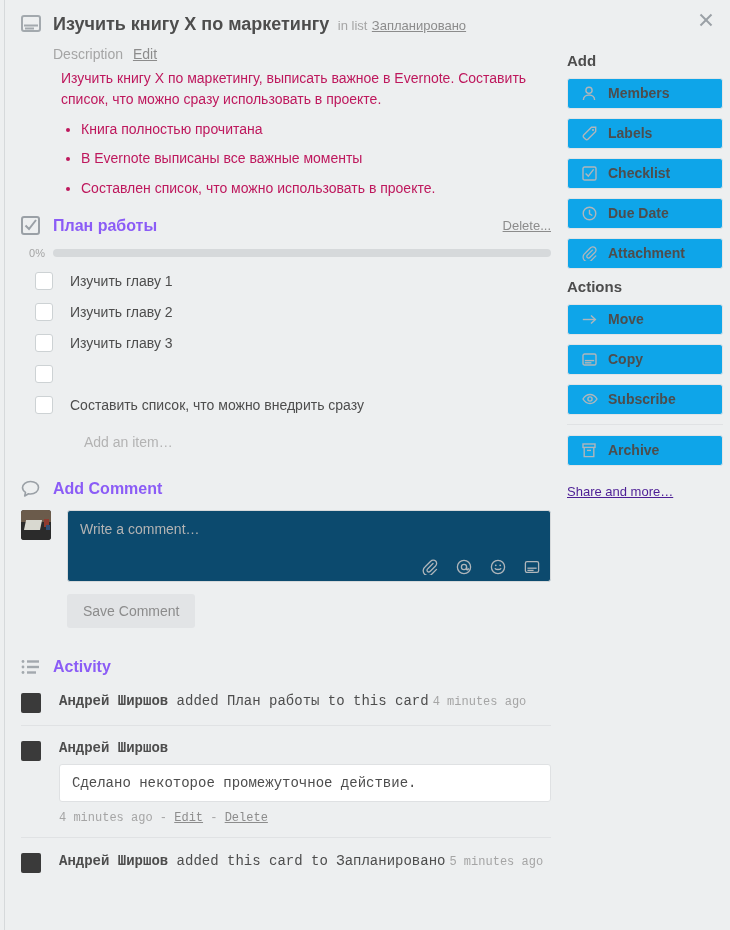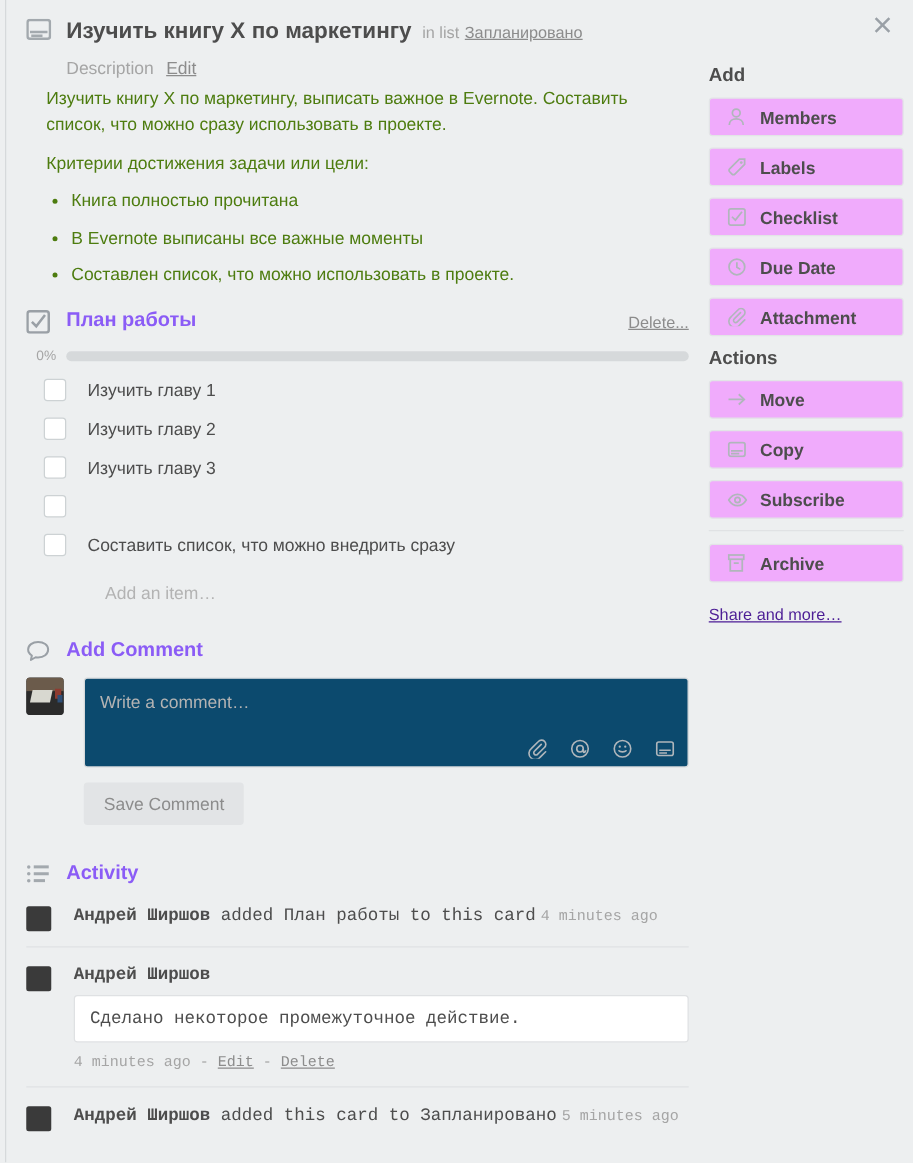--- a/index.html
+++ b/index.html
@@ -36,21 +36,21 @@
   }
 
   
   .cols { display: flex; align-items: flex-start; padding: 0; }
   .main-col { width: 562px; flex: 0 0 562px; padding: 0 16px 0 16px; }
   .side-col { width: 156px; flex: 0 0 156px; padding-top: 10px; }
 
   
   .desc-head { margin: 10px 0 6px 32px; font-size: 14px; color: #a5a5a5; }
   .desc-head .edit { color: #8c8c8c; text-decoration: underline; margin-left: 6px; cursor: pointer; }
-  .desc-body { margin-left: 16px; font-size: 14px; line-height: 1.5; color: #4d7c0f; max-width: 478px; }
+  .desc-body { margin-left: 40px; font-size: 14px; line-height: 1.5; color: #be185d; max-width: 478px; }
   .desc-body p { margin: 0 0 10px 0; }
   .desc-body ul { margin: 0 0 4px 0; padding-left: 20px; }
   .desc-body li { margin-bottom: 10px; line-height: 1.4; }
 
   
   .section-head { display: flex; align-items: center; margin-top: 18px; position: relative; }
   .section-icon { width: 24px; flex: 0 0 24px; margin-right: 8px; display: flex; align-items: center; }
   .section-title { font-size: 16px; font-weight: bold; color: #8b5cf6; }
   .head-action {
     position: absolute; right: 0; bottom: 2px;
@@ -111,21 +111,21 @@
     padding: 9px 12px; font-size: 14px; color: #4d4d4d; line-height: 1.3;
   }
   .act-meta { font-size: 12px; color: #a5a5a5; margin-top: 9px; }
   .act-meta a { color: #8c8c8c; text-decoration: underline; cursor: pointer; }
 
   
   .side-title { font-size: 15px; font-weight: bold; color: #4d4d4d; margin: 6px 0 9px 0; }
   .side-title.actions { }
   .side-btn {
     display: flex; align-items: center;
-    background: #f0abfc; border: 1px solid #e2e4e6; border-radius: 3px;
+    background: #0ea5e9; border: 1px solid #e2e4e6; border-radius: 3px;
     height: 31px; margin-bottom: 9px; padding-left: 14px; cursor: pointer;
   }
   .side-btn .sicon { width: 16px; flex: 0 0 16px; color: #b0b6bb; display: flex; align-items: center; }
   .side-btn .slabel { font-size: 14px; font-weight: bold; color: #4d4d4d; margin-left: 10px; }
   .side-divider { height: 1px; background: #e0e2e4; margin: 3px 0 10px 0; }
   .share-link {
     display: block; font-size: 13px; color: #4c1d95;
     text-decoration: underline; margin-top: 18px; cursor: pointer;
   }
   svg { display: block; }
@@ -160,21 +160,20 @@
 
     <div class="main-col">
 
       <div class="desc-head">
         <span>Description</span>
         <span class="edit">Edit</span>
       </div>
 
       <div class="desc-body">
         <p>Изучить книгу X по маркетингу, выписать важное в Evernote. Составить список, что можно сразу использовать в проекте.</p>
-        <p>Критерии достижения задачи или цели:</p>
         <ul>
           <li>Книга полностью прочитана</li>
           <li>В Evernote выписаны все важные моменты</li>
           <li>Составлен список, что можно использовать в проекте.</li>
         </ul>
       </div>
 
       <div class="section-head">
         <span class="section-icon">
           <svg width="19" height="19" viewBox="0 0 19 19">

